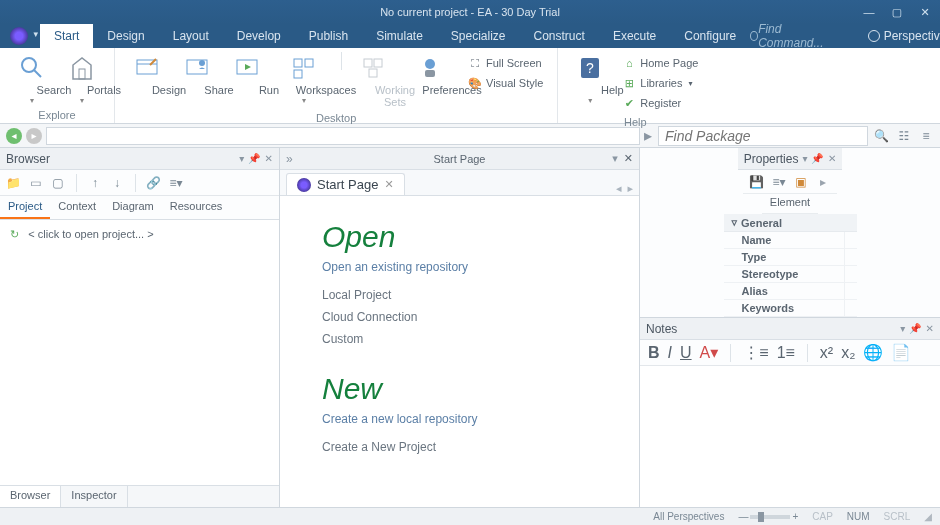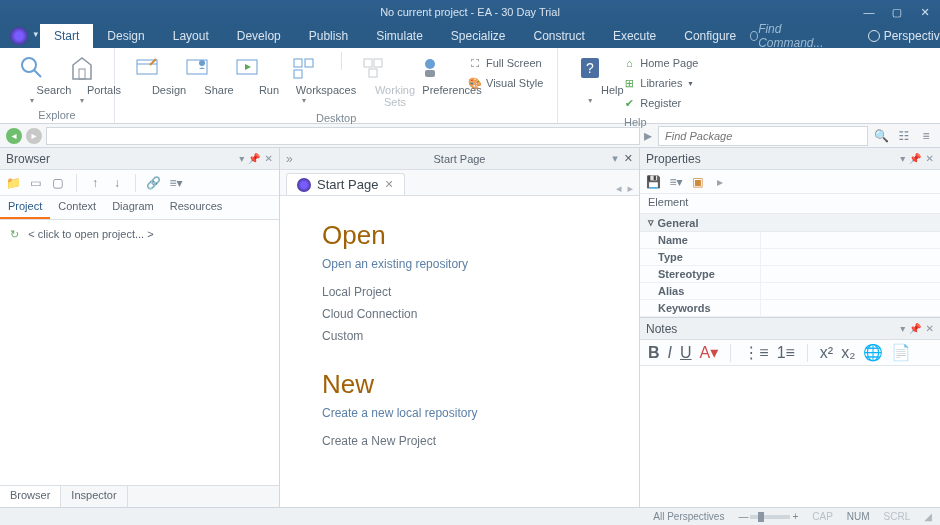--- a/index.html
+++ b/index.html
@@ -25,21 +25,21 @@
 .rbtn .ricon { width:28px; height:28px; margin-bottom:2px; display:flex; align-items:center; justify-content:center;}
 .rbtn small { font-size:11px; line-height:12px; text-align:center;margin-left:44px;}
 .rbtn .dd { font-size:8px; color:#888;}
 .smallitem { display:flex; align-items:center; gap:4px; height:18px; cursor:pointer; font-size:11px; color:#5a6570; padding:0 2px;}
 .sicon { width:14px; height:14px; display:inline-flex; align-items:center; justify-content:center;}
 .navbar { height:24px; background:#f4f6f8; border-bottom:1px solid #d0d7de; display:flex; align-items:center; padding:0 6px; gap:4px;}
 .navbtn { width:16px; height:16px; border-radius:50%; background:#6fbf6f; display:flex; align-items:center; justify-content:center; color:#fff; font-size:10px; cursor:pointer;}
 .navbtn.fwd{ background:#c8c8c8;}
 .navbar .addr { flex:1; height:18px; background:#fff; border:1px solid #d0d7de;}
 .navbar .rightnav { display:flex; align-items:center; gap:6px; margin-left:auto;}
-.findpkg { width:210px; height:20px; border:1px solid #d0d7de; background:#fff; font-size:11px; color:#888; padding:2px 6px; font-style:italic;}
+.findpkg { width:210px; height:20px; border:1px solid #d0d7de; background:#fff; font-size:14px; color:#888; padding:2px 6px; font-style:italic;}
 .body { display:flex; height: calc(525px - 24px - 24px - 76px - 24px - 18px);}
 .panel { display:flex; flex-direction:column; background:#fcfdfe;}
 .panehdr { height:22px; background:#eef1f4; border-bottom:1px solid #d9dfe5; display:flex; align-items:center; padding:0 6px; font-size:12px; color:#4a5560;}
 .panehdr .title { flex:1;}
 .panehdr .ctl { font-size:10px; color:#8a96a2; margin-left:4px; cursor:pointer;}
 .browser { width:280px; border-right:1px solid #d0d7de;}
 .browser .toolbar { height:26px; border-bottom:1px solid #e3e7eb; display:flex; align-items:center; gap:6px; padding:0 6px;}
 .tbicon { width:16px; height:16px; display:inline-flex; align-items:center; justify-content:center; cursor:pointer; color:#7a8894; font-size:12px;}
 .browser .tabs { height:24px; display:flex; border-bottom:1px solid #d9dfe5; font-size:11px;}
 .browser .tabs .btab { padding:4px 8px; color:#5a6570; cursor:pointer;}
@@ -53,25 +53,25 @@
 .center .doctabbar .back{ margin-right:auto; font-size:12px; color:#8a96a2; cursor:pointer;}
 .center .doctabbar .tabname{ position:absolute; left:50%; transform:translateX(-50%);}
 .center .doctabbar { position:relative;}
 .center .doctabbar .close{ cursor:pointer; margin-left:6px;}
 .center .tabstrip { height:26px; background:#f7f9fb; display:flex; align-items:flex-end; padding:0 6px; border-bottom:1px solid #d9dfe5;}
 .center .tabstrip .doctab { background:#fff; border:1px solid #d9dfe5; border-bottom:none; padding:3px 10px; font-size:13px; display:flex; align-items:center; gap:6px; color:#3a4550; border-radius:3px 3px 0 0;}
 .center .tabstrip .doctab .ticon{width:14px;height:14px;background: radial-gradient(circle,#7a5cff 30%,#4a3aa0 70%);border-radius:50%;}
 .center .tabstrip .doctab .x{ color:#999; cursor:pointer; font-size:11px;}
 .center .tabstrip .arrows{ margin-left:auto; color:#aab4be; font-size:11px; display:flex; gap:6px;}
 .startpage { flex:1; background:#fff; padding:24px 42px; overflow:auto;}
-.startpage h2 { font-weight:300; color:#a16207; font-size:26px; margin-bottom:4px;}
+.startpage h2 { font-weight:300; color:#15803d; font-size:30px; margin-bottom:4px;font-style:italic;}
 .startpage .link { color:#5b7fa6; font-size:12px; margin:6px 0 14px; cursor:pointer;}
 .startpage .item { color:#6a7580; font-size:12px; margin:8px 0; cursor:pointer;}
 .rightcol { width:300px; display:flex; flex-direction:column;}
-.props { flex:0 0 auto; border-bottom:1px solid #d0d7de;}
+.props { flex:0 0 auto; border-bottom:1px solid #d0d7de;align-items:center;}
 .props .ptoolbar { height:24px; display:flex; align-items:center; gap:6px; padding:0 6px; border-bottom:1px solid #e8ecef;}
 .props .pcat { height:20px; font-size:11px; color:#5a6570; padding:2px 8px; border-bottom:1px solid #e8ecef;}
 .proptable { font-size:11px; color:#5a6570; max-height:110px; overflow:auto;}
 .proptable .sect { background:#f0f3f6; padding:2px 8px; font-weight:bold; display:flex; align-items:center; gap:4px; border-bottom:1px solid #e6eaee;}
 .proptable .row { display:flex; border-bottom:1px solid #eef1f4;}
 .proptable .row .k { width:120px; padding:2px 8px 2px 18px;font-weight:bold;}
 .proptable .row .v { flex:1; border-left:1px solid #eef1f4; padding:2px 6px;}
 .notes { flex:1; display:flex; flex-direction:column;}
 .notes .ntoolbar { height:26px; border-bottom:1px solid #e3e7eb; display:flex; align-items:center; gap:8px; padding:0 8px; color:#5a6570;}
 .notes .narea { flex:1; background:#fff;}

